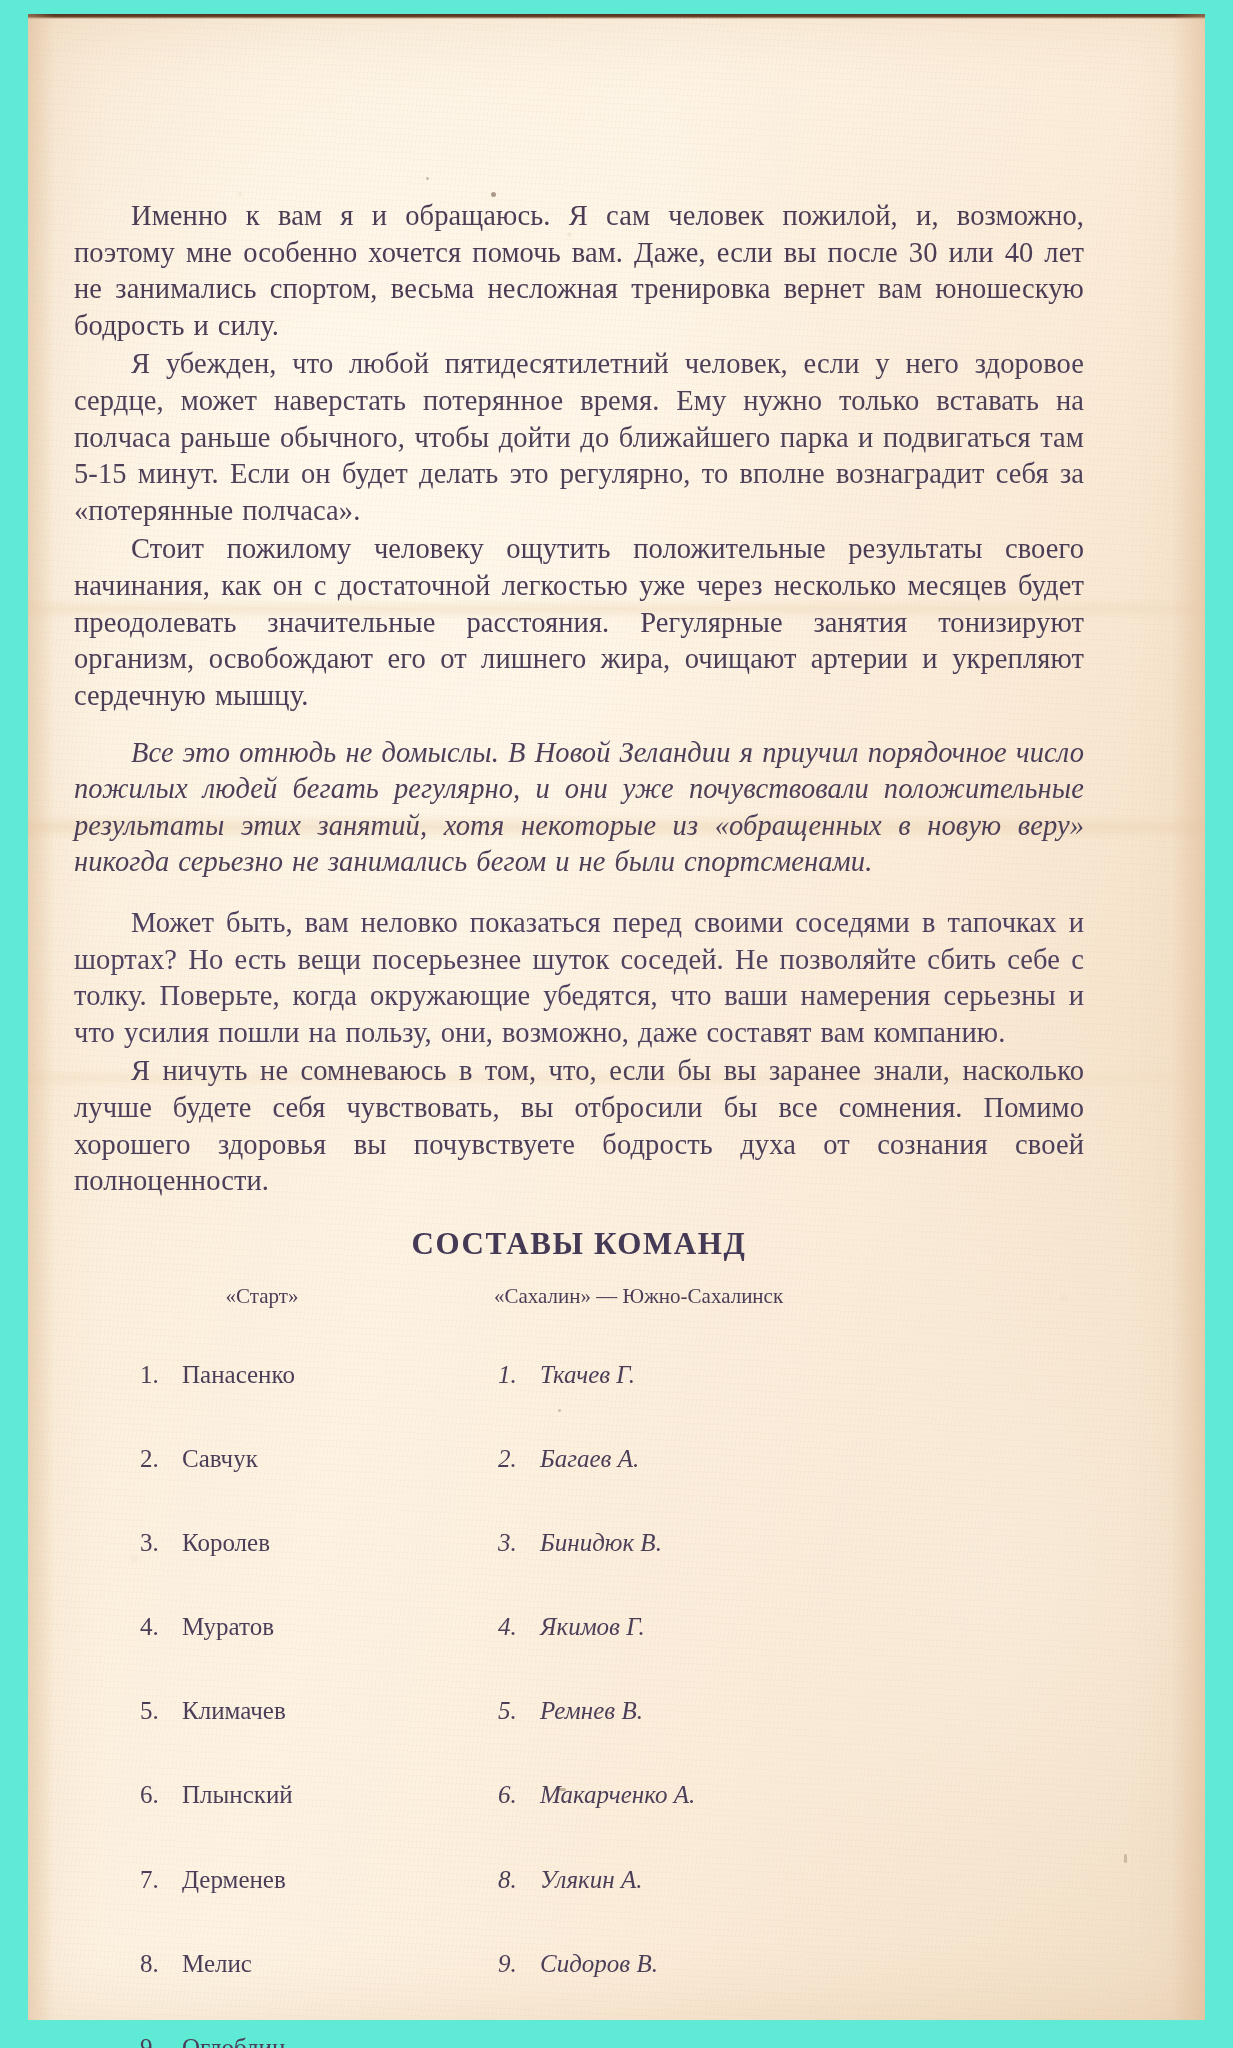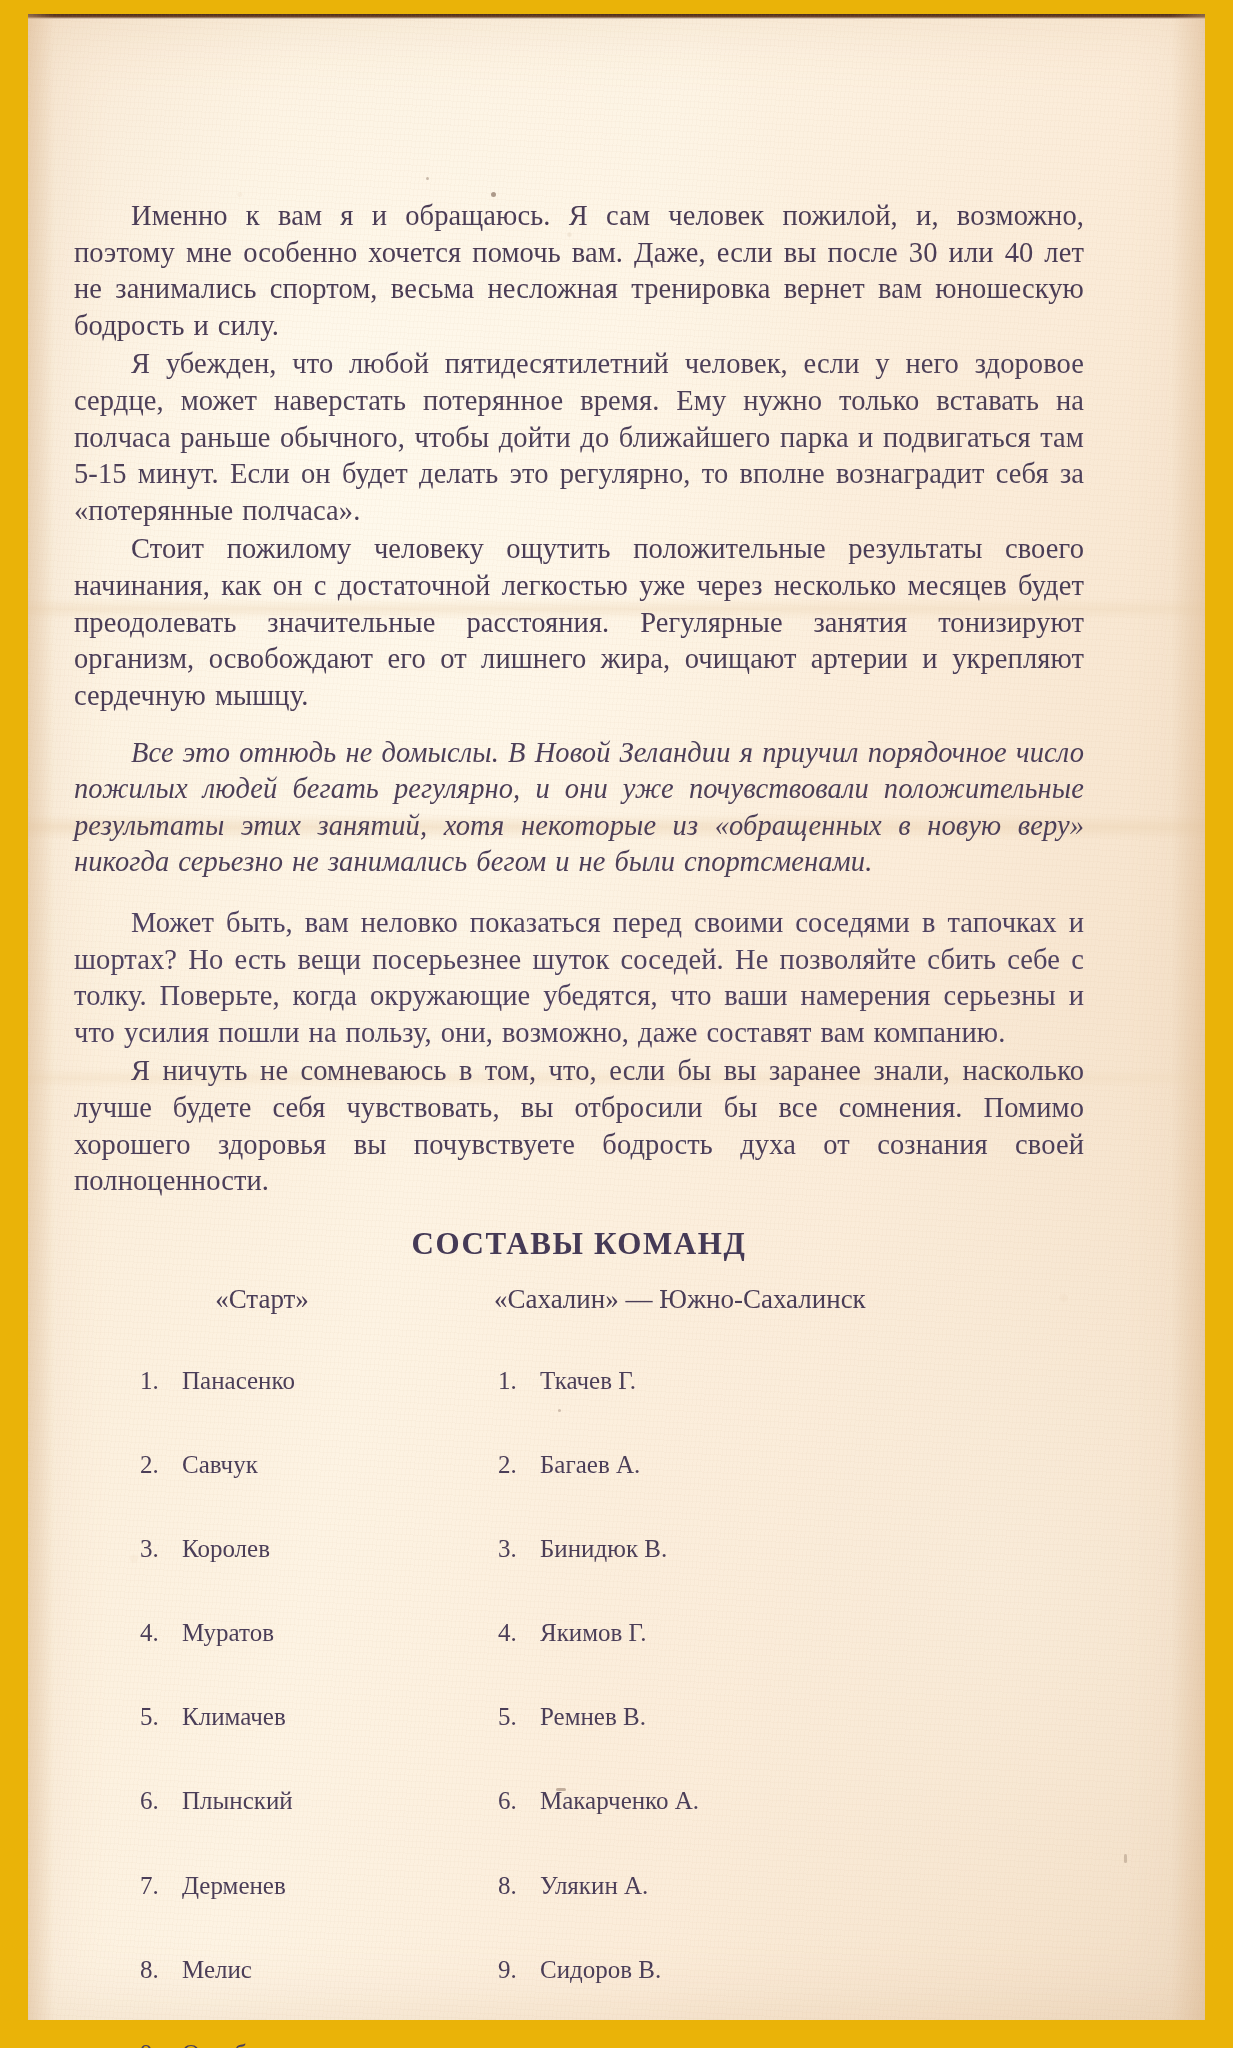--- a/index.html
+++ b/index.html
@@ -7,21 +7,21 @@
     margin: 0;
     padding: 0;
     background: #ffffff;
   }
 
   #scan-page {
     position: relative;
     width: 1233px;
     height: 2048px;
     margin: 0 auto;
-    background: #eab308;
+    background: #5eead4;
     overflow: hidden;
     font-family: "Liberation Serif", "DejaVu Serif", serif;
   }
 
   
   .paper {
     position: absolute;
     left: 28px;
     top: 14px;
     width: 1177px;
@@ -126,36 +126,36 @@
     margin-top: 22px;
     padding-left: 20px;
   }
   .roster {
     box-sizing: border-box;
   }
   .roster.left  { width: 372px; padding-left: 14px; }
   .roster.right { width: 560px; padding-left: 10px; }
 
   .team-name {
-    font-size: 27px;
+    font-size: 21px;
     color: #4a3d57;
     margin-bottom: 24px;
     white-space: nowrap;
     font-family: "Liberation Serif", "DejaVu Serif", serif;
   }
   .roster.left  .team-name { text-align: center; padding-right: 50px; }
   .roster.right .team-name { text-align: left;  padding-left: 18px; font-family: Liberation Serif, serif; }
 
   .player-list {
     list-style: none;
     margin: 0;
     padding: 0;
   }
   .roster.left  .player-list { padding-left: 32px; }
-  .roster.right .player-list { padding-left: 22px; }
+  .roster.right .player-list { padding-left: 22px; font-style: italic; }
 
   .player {
     font-size: 25px;
     line-height: 1.445;
     color: #4b3e58;
     white-space: nowrap;
     font-family: "Liberation Serif", "DejaVu Serif", serif;
     margin-top: 48px;
   }
   .player .num {

